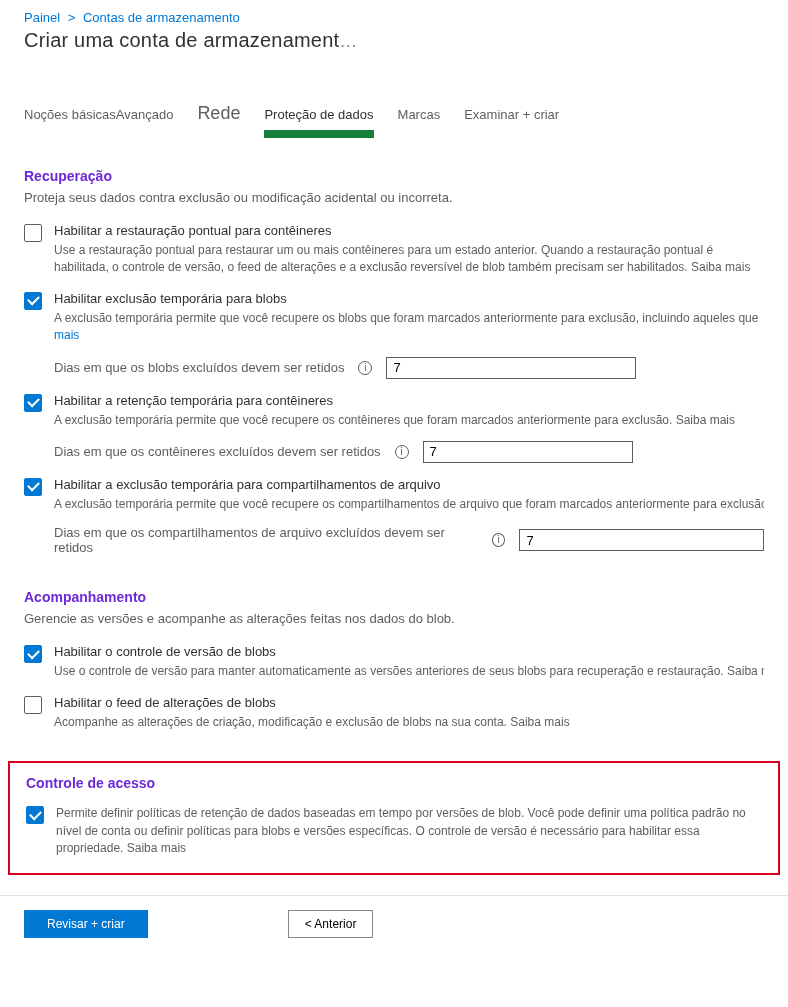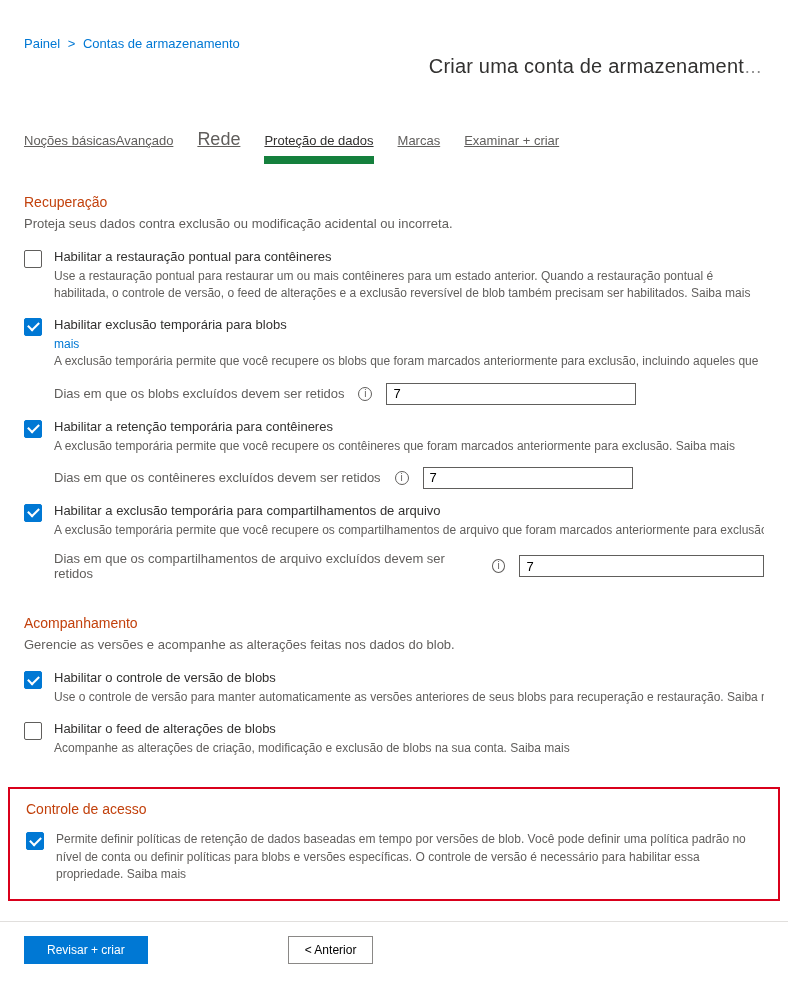--- a/index.html
+++ b/index.html
@@ -7,54 +7,53 @@
     font-family: "Segoe UI", Arial, sans-serif;
     font-size: 13px;
     color: #323130;
     background: #fff;
     width: 788px;
     overflow-x: hidden;
   }
   .breadcrumb {
     padding: 10px 24px 4px 24px;
     font-size: 13px;
-    margin-top: 26px;
   }
   .breadcrumb a { color: #0078d4; text-decoration: none; }
   .breadcrumb .sep { color: #0078d4; margin: 0 4px; }
   .page-title {
     padding: 0 24px 12px 24px;
     font-size: 20px;
     font-weight: 400;
     color: #323130;
     letter-spacing: 0.2px;
-    text-align: right;
   }
   .page-title .dots { font-size: 18px; color: #888; letter-spacing: 2px; }
   .tabs {
     display: flex;
     gap: 24px;
     padding: 20px 24px 0 24px;
     border-bottom: none;
     align-items: baseline;
     font-size: 13px;
     color: #605e5c;
   }
-  .tabs .tab { padding-bottom: 8px; cursor: pointer; white-space: nowrap; text-decoration: underline; }
+  .tabs .tab { padding-bottom: 8px; cursor: pointer; white-space: nowrap; }
   .tabs .tab.rede { font-size: 18px; color: #605e5c; font-weight: 400; }
   .tabs .tab.active {
     color: #323130;
     border-bottom: 8px solid #15803d;
   }
   .content { padding: 12px 24px 16px 24px; }
   .section-heading {
     font-size: 14px;
-    color: #c2410c;
+    color: #6d28d9;
     margin-top: 18px;
     margin-bottom: 6px;
+    font-weight: bold;
   }
   .section-desc {
     font-size: 13px;
     color: #605e5c;
     margin-bottom: 18px;
   }
   .opt-row { display: flex; align-items: flex-start; margin-top: 14px; gap: 12px; }
   .cbx {
     width: 18px; height: 18px; border: 1px solid #605e5c; border-radius: 2px;
     flex: 0 0 18px; margin-top: 1px; cursor: pointer; background: #fff;
@@ -143,22 +142,22 @@
     <div class="opt-body">
       <div class="opt-label">Habilitar a restauração pontual para contêineres</div>
       <div class="opt-hint wrap">Use a restauração pontual para restaurar um ou mais contêineres para um estado anterior. Quando a restauração pontual é habilitada, o controle de versão, o feed de alterações e a exclusão reversível de blob também precisam ser habilitados. Saiba mais</div>
     </div>
   </div>
 
   <div class="opt-row">
     <div class="cbx checked"></div>
     <div class="opt-body">
       <div class="opt-label">Habilitar exclusão temporária para blobs</div>
+      <div class="opt-hint">A exclusão temporária permite que você recupere os blobs que foram marcados anteriormente para exclusão, incluindo aqueles que</div>
       <div class="opt-hint"><span class="link">mais</span></div>
-      <div class="opt-hint">A exclusão temporária permite que você recupere os blobs que foram marcados anteriormente para exclusão, incluindo aqueles que</div>
       <div class="sub-field">
         <span>Dias em que os blobs excluídos devem ser retidos</span>
         <span class="info">i</span>
         <input type="text" value="7" style="">
       </div>
     </div>
   </div>
 
   <div class="opt-row">
     <div class="cbx checked"></div>

